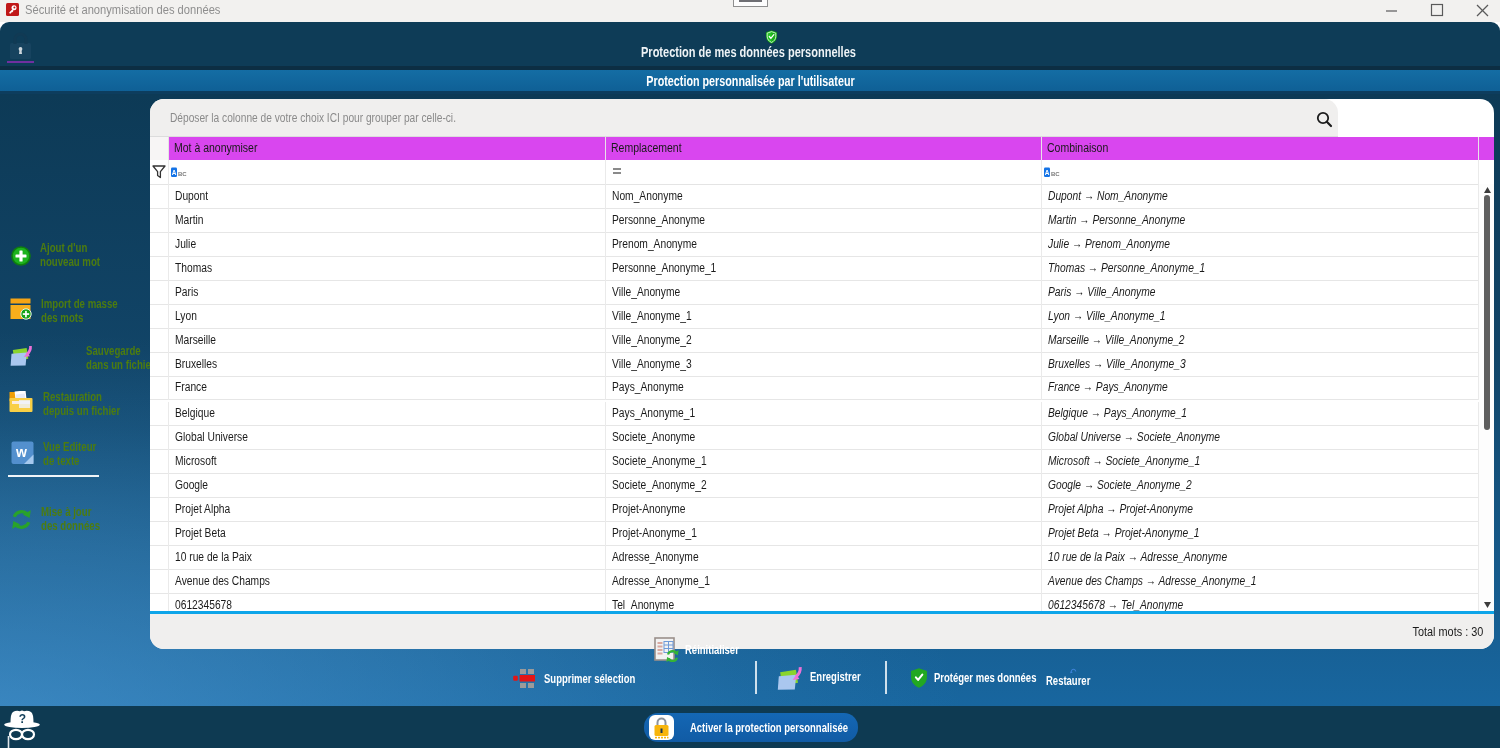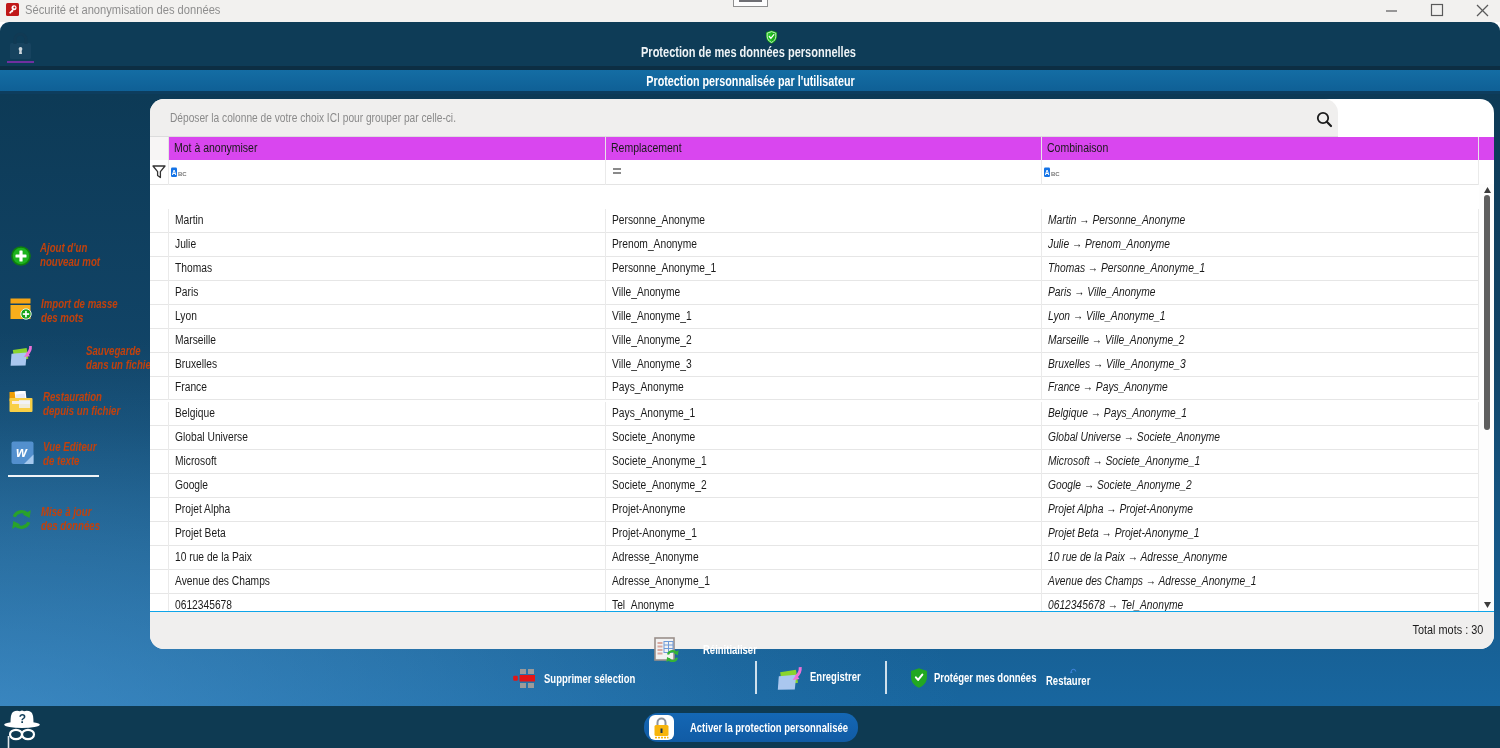--- a/index.html
+++ b/index.html
@@ -27,41 +27,41 @@
 #subbar span { display:inline-block; transform:scaleX(0.769); transform-origin:50% 50%; white-space:nowrap; }
 #subline { position:absolute; left:0; top:91px; width:1500px; height:3px; background:#0d3d5e; }
 
 
 #mainbg { position:absolute; left:0; top:94px; width:1500px; height:612px; background:radial-gradient(1250px 500px at -2% 104%, rgba(95,170,228,0.5) 0%, rgba(95,170,228,0.26) 38%, rgba(95,170,228,0.08) 62%, rgba(95,170,228,0) 80%), linear-gradient(#0d3a56 0%, #114467 42%, #155480 66%, #18669f 100%); }
 
 
 #bottombar { position:absolute; left:0; top:706px; width:1500px; height:42px; background:#0e3a52; }
 
 
-.sideitem { position:absolute; display:flex; color:#c2410c; font-size:12.3px; font-weight:bold; line-height:13.5px;font-style:italic; }
+.sideitem { position:absolute; display:flex; color:#4d7c0f; font-size:12.3px; font-weight:bold; line-height:13.5px; }
 .sideitem .icon { width:20px; height:20px; position:relative; flex:none; }
 .sideitem .txt { margin-left:9px; transform:scaleX(0.785); transform-origin:0 0; white-space:nowrap; }
 
 
 #panel { position:absolute; left:150px; top:99px; width:1344px; height:550px; background:#fff; border-radius:14px; }
 #groupbar { position:absolute; left:0; top:0; width:1188px; height:38px; background:#f0efee; border-radius:14px 14px 0 0; border-bottom:1px solid #dcdcdc; }
 #groupbar span { position:absolute; left:20px; top:12px; font-size:12.5px; color:#8a8a8a; transform:scaleX(0.815); transform-origin:0 0; white-space:nowrap; }
 #thead { position:absolute; left:0; top:38px; width:1344px; height:23px; background:#d946ef; }
 .th { position:absolute; top:0; height:23px; line-height:23px; font-size:12.5px; color:#1a1a1a; border-right:1px solid #e8e2e8; padding-left:5px; }
 #thcorner { position:absolute; left:0; top:0; width:19px; height:23px; background:#f7f5f5; border-right:1px solid #e4e4e4; }
 #filterrow { position:absolute; left:0; top:61px; width:1344px; height:25px; background:#fff; border-bottom:1px solid #e4e4e4; }
 .fcell { position:absolute; top:0; height:25px; border-right:1px solid #eaeaea; }
 #rows { position:absolute; left:0; top:86px; width:1344px; height:426px; overflow:hidden; }
 .row { position:absolute; left:0; width:1344px; height:24px; border-bottom:1px solid #e6e6e6; }
 .cell { position:absolute; top:0; height:24px; line-height:23px; font-size:12.5px; color:#1b1b1b; padding-left:6px; border-right:1px solid #eaeaea; overflow:hidden; white-space:nowrap; }
 .c0 { left:0; width:19px; }
 .c1 { left:19px; width:437px; }
 .c2 { left:456px; width:436px; }
 .c3 { left:892px; width:437px; font-style:italic; }
-#pfooter { position:absolute; left:0; top:512px; width:1344px; height:38px; background:#f0efee; border-radius:0 0 14px 14px; border-top:1px solid #0ea5e9; }
+#pfooter { position:absolute; left:0; top:512px; width:1344px; height:38px; background:#f0efee; border-radius:0 0 14px 14px; border-top:3px solid #0ea5e9; }
 #pfooter span { position:absolute; right:11px; top:11px; font-size:12.5px; color:#1b1b1b; transform:scaleX(0.87); transform-origin:100% 50%; white-space:nowrap; }
 #vscroll { position:absolute; left:1329px; top:85px; width:15px; height:427px; background:#fdfdfd; }
 #vthumb { position:absolute; left:1333.5px; top:96px; width:6px; height:235px; background:#5f5f5f; border-radius:3px; }
 .varrow { position:absolute; left:4.5px; width:7px; height:6px; }
 
 
 .btnrow-item { position:absolute; display:flex; align-items:center; color:#fff; font-size:12.5px; font-weight:bold; }
 .btnrow-item span { display:inline-block; transform:scaleX(0.76); transform-origin:0 50%; white-space:nowrap; }
 .tx { display:inline-block; transform:scaleX(0.82); transform-origin:0 50%; white-space:nowrap; }
 .thx { display:inline-block; transform:scaleX(0.84); transform-origin:0 50%; white-space:nowrap; }
@@ -210,20 +210,26 @@
       </div>
       <div class="fcell" style="left:892px;width:437px;">
         <svg style="position:absolute;left:2px;top:6.5px;" width="20" height="11" viewBox="0 0 20 11">
           <rect x="0" y="0.5" width="6" height="9.5" rx="1.2" fill="#1473e6"></rect>
           <text x="3" y="8" font-size="6.5" font-weight="bold" fill="#fff" text-anchor="middle" font-family="Liberation Sans">A</text>
           <text x="7" y="8.5" font-size="6" font-weight="bold" fill="#777" font-family="Liberation Sans">BC</text>
         </svg>
       </div>
     </div>
     <div id="rows">
+        <div class="row" style="top:0.00px;">
+    <div class="cell c0"></div>
+    <div class="cell c1"><span class="tx">Dupont</span></div>
+    <div class="cell c2"><span class="tx">Nom_Anonyme</span></div>
+    <div class="cell c3"><span class="tx">Dupont → Nom_Anonyme</span></div>
+  </div>
         <div class="row" style="top:24.07px;">
     <div class="cell c0"></div>
     <div class="cell c1"><span class="tx">Martin</span></div>
     <div class="cell c2"><span class="tx">Personne_Anonyme</span></div>
     <div class="cell c3"><span class="tx">Martin → Personne_Anonyme</span></div>
   </div>
         <div class="row" style="top:48.14px;">
     <div class="cell c0"></div>
     <div class="cell c1"><span class="tx">Julie</span></div>
     <div class="cell c2"><span class="tx">Prenom_Anonyme</span></div>
@@ -338,21 +344,21 @@
     <svg width="24" height="21" viewBox="0 0 24 21" style="margin-right:7px;">
       <rect x="7" y="1" width="6" height="5" fill="#9a9a9a"></rect>
       <rect x="15" y="1" width="6" height="5" fill="#9a9a9a"></rect>
       <rect x="7" y="15" width="6" height="5" fill="#9a9a9a"></rect>
       <rect x="15" y="15" width="6" height="5" fill="#9a9a9a"></rect>
       <rect x="6.5" y="7" width="15.5" height="6.5" fill="#e31515"></rect>
       <rect x="0.2" y="7.8" width="4.6" height="5" rx="1" fill="#e31515"></rect>
     </svg>
     <span>Supprimer sélection</span>
   </div>
-  <div class="btnrow-item" style="left:654px;top:637px;height:25px;gap:18px;">
+  <div class="btnrow-item" style="left:654px;top:637px;height:25px;">
     <svg width="26" height="25" viewBox="0 0 26 25" style="margin-right:5px;">
       <rect x="1" y="1" width="19" height="22" fill="#f2f2f2" stroke="#9a8f8a" stroke-width="1.6"></rect>
       <rect x="3.5" y="5" width="5" height="2" fill="#d8a8a0"></rect>
       <rect x="3.5" y="8.5" width="5" height="2" fill="#d8a8a0"></rect>
       <rect x="3.5" y="12" width="5" height="2" fill="#d8a8a0"></rect>
       <rect x="3.5" y="15.5" width="5" height="2" fill="#d8a8a0"></rect>
       <rect x="10" y="4.5" width="9" height="11" fill="none" stroke="#6f9ad8" stroke-width="1"></rect>
       <line x1="10" y1="8" x2="19" y2="8" stroke="#6f9ad8" stroke-width="1"></line>
       <line x1="10" y1="11.5" x2="19" y2="11.5" stroke="#6f9ad8" stroke-width="1"></line>
       <line x1="14.5" y1="4.5" x2="14.5" y2="15.5" stroke="#6f9ad8" stroke-width="1"></line>

